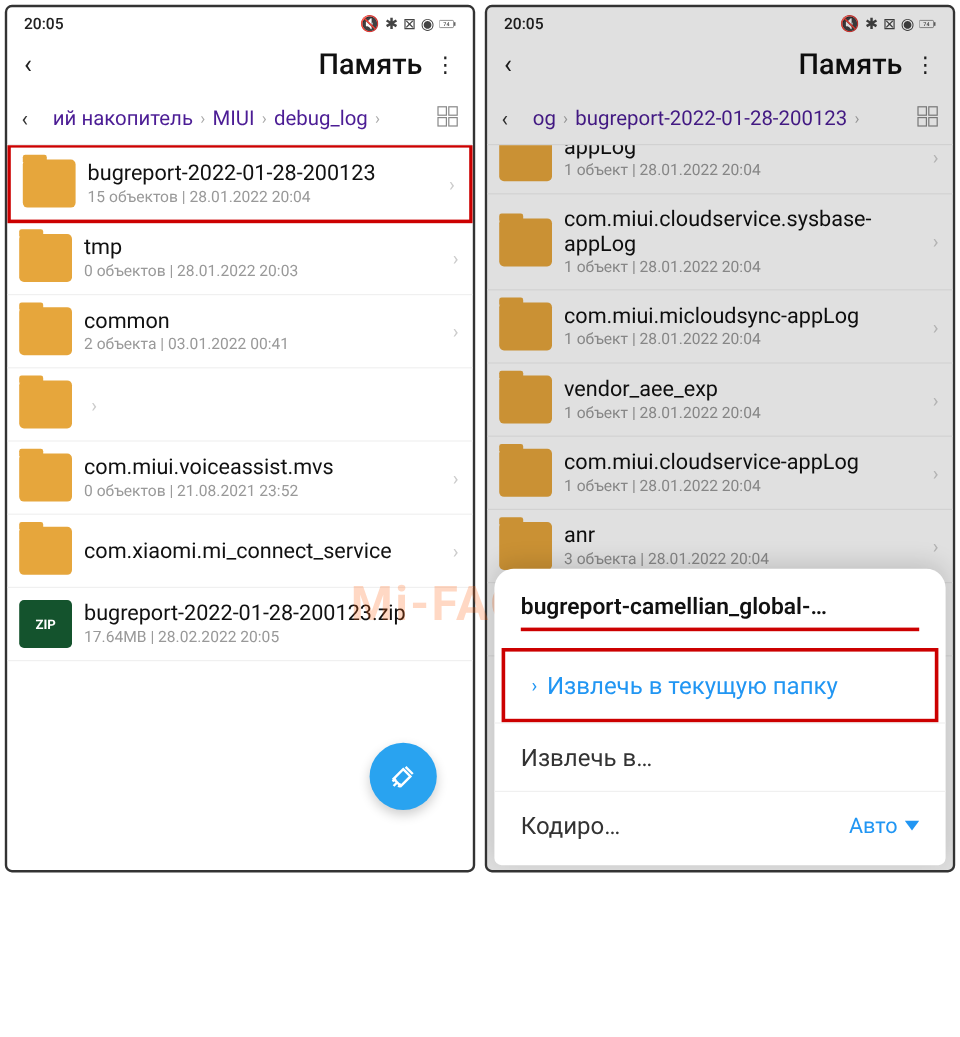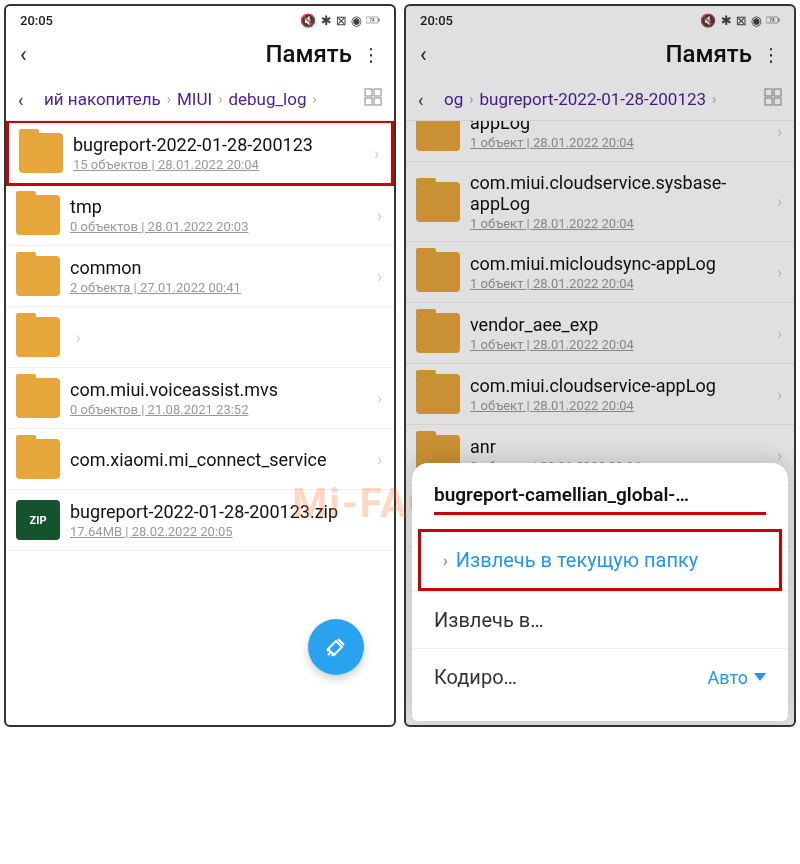--- a/index.html
+++ b/index.html
@@ -89,38 +89,38 @@
   .zip-ic {
     background:#14532d;
     display:flex; align-items:center; justify-content:center;
     color:#fff; font-size:11px; font-weight:700;
   }
   .row-text { flex:1; min-width:0; }
   .row-name {
     font-size:18px; color:#111;
     white-space:nowrap; overflow:hidden; text-overflow:ellipsis;
   }
-  .row-meta { font-size:13px; color:#999; margin-top:2px;text-decoration:underline;}
+  .row-meta { font-size:13px; color:#999; margin-top:2px;}
   .row-chev { color:#ccc; font-size:16px; padding:0 6px;}
   .fab {
     position:absolute; bottom:50px; right:30px;
     width:56px; height:56px;
     border-radius:50%;
     background:#29a3f0;
     display:flex; align-items:center; justify-content:center;
     box-shadow: 0 4px 10px rgba(0,0,0,0.2);
   }
   .fab svg { width:24px; height:24px; stroke:#fff; fill:none; stroke-width:2;}
   
   .sheet {
     position:absolute; left:6px; right:6px; bottom:4px;
     background:#fff;
     border-radius:16px 16px 6px 6px;
     box-shadow:0 -4px 20px rgba(0,0,0,0.15);
-    padding-bottom:16px;
+    padding-bottom:5px;
     z-index:5;
   }
   .sheet-title {
     padding:20px 22px 4px; font-size:19px; font-weight:600; color:#111;
     white-space:nowrap; overflow:hidden; text-overflow:ellipsis;
   }
   .underline {
     border-top:3px solid #c00; margin: 2px 22px 14px;
   }
   .sheet-opt {
@@ -207,21 +207,21 @@
         <div class="row-text">
           <div class="row-name">tmp</div>
           <div class="row-meta">0 объектов | 28.01.2022 20:03</div>
         </div>
         <div class="row-chev">›</div>
       </div>
       <div class="row">
         <div class="folder-ic"></div>
         <div class="row-text">
           <div class="row-name">common</div>
-          <div class="row-meta">2 объекта | 27.01.2022 00:41</div>
+          <div class="row-meta">2 объекта | 03.01.2022 00:41</div>
         </div>
         <div class="row-chev">›</div>
       </div>
       <div class="row">
         <div class="folder-ic"></div>
         <div class="row-chev">›</div>
       </div>
       <div class="row">
         <div class="folder-ic"></div>
         <div class="row-text">

